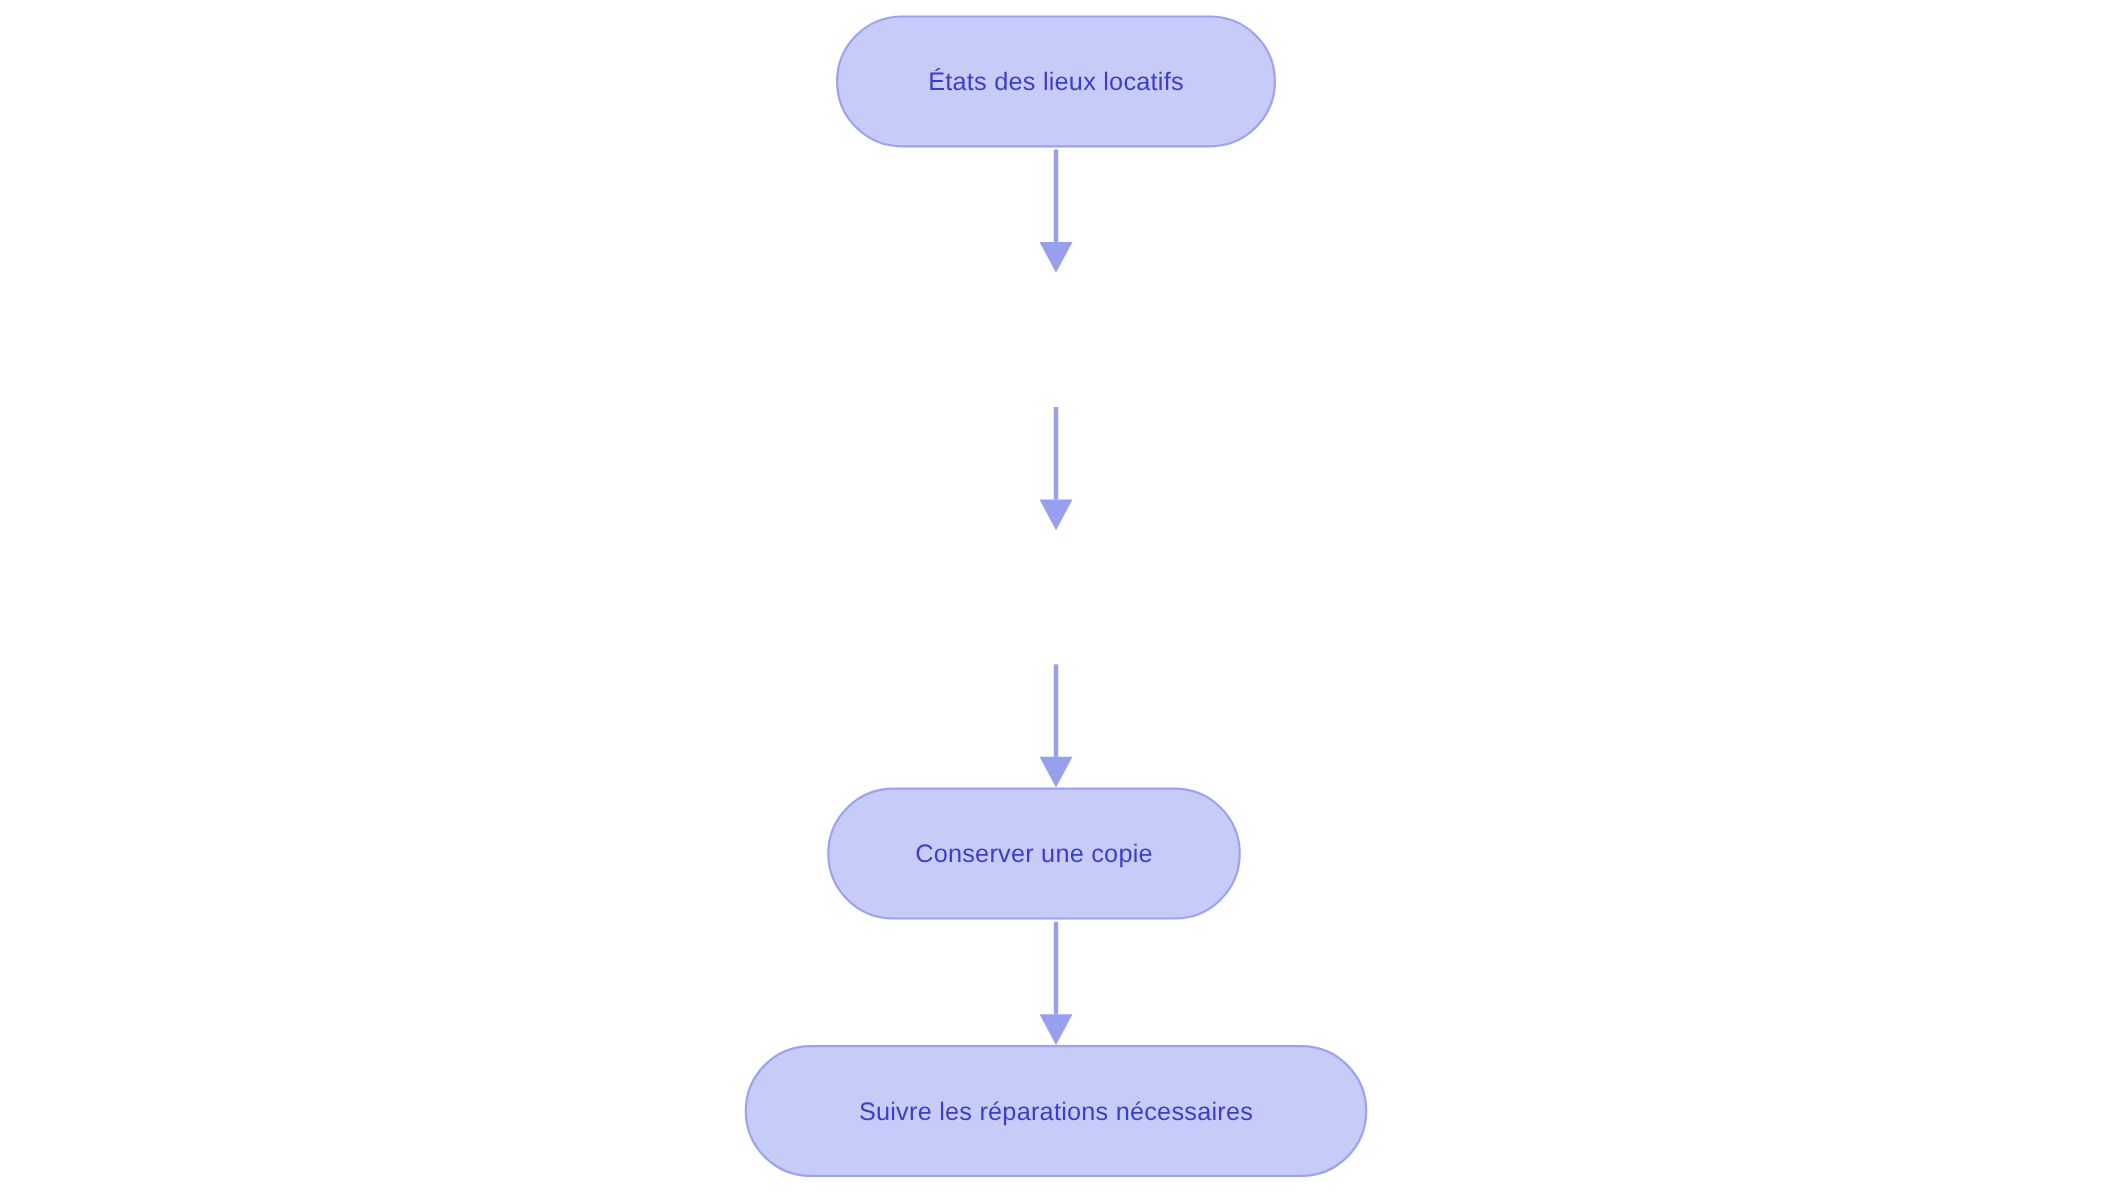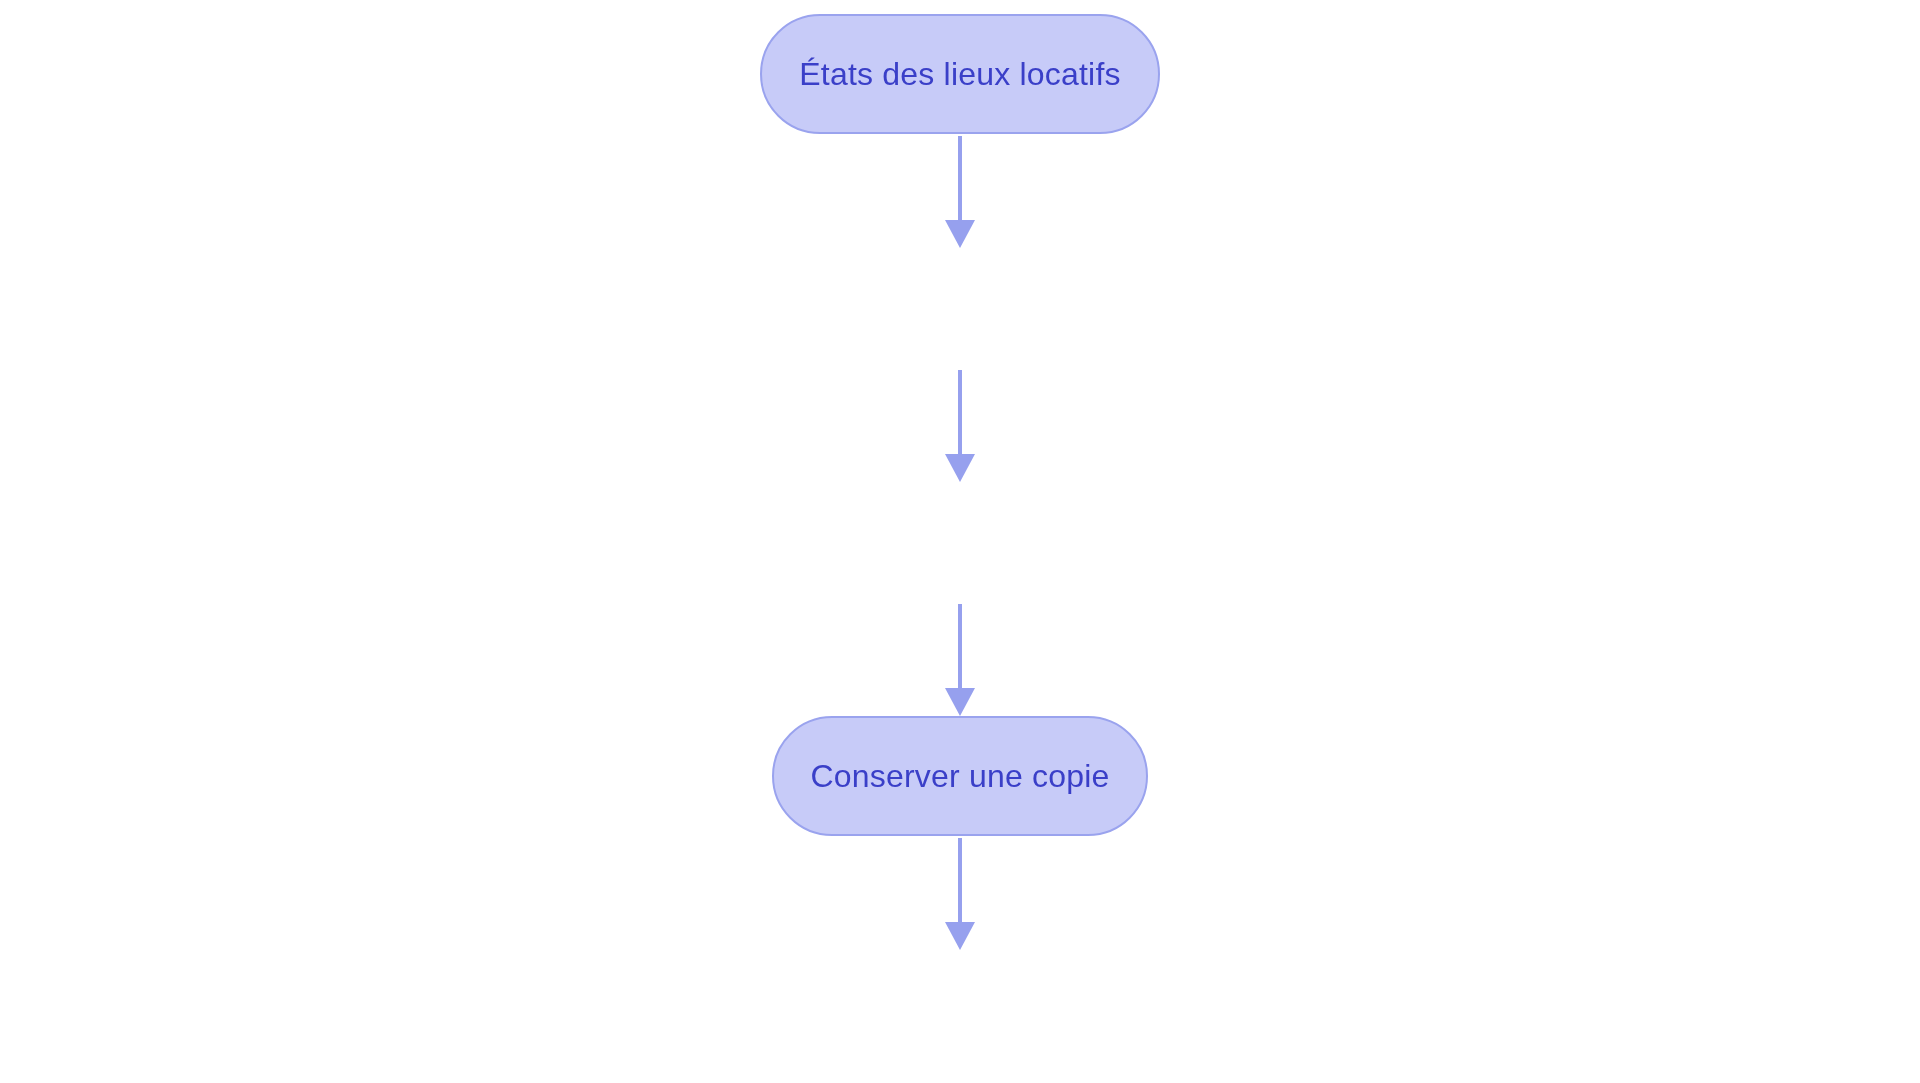--- a/index.html
+++ b/index.html
@@ -28,21 +28,21 @@
     height: 120px;
     border-radius: 60px;
     background: var(--node-fill);
     border: 2px solid var(--node-border);
     display: flex;
     align-items: center;
     justify-content: center;
   }
   .node-label {
     color: var(--text);
-    font-size: 32px;
+    font-size: 23px;
     font-weight: 400;
     letter-spacing: 0.2px;
     white-space: nowrap;
     text-align: center;
   }
   .arrow {
     position: absolute;
     left: 945px;
     width: 30px;
     display: flex;
@@ -81,23 +81,26 @@
     <div class="arrow-line"></div>
     <div class="arrow-head"></div>
   </div>
 
 
   <div class="arrow" style="top:604px; height:112px;">
     <div class="arrow-line"></div>
     <div class="arrow-head"></div>
   </div>
 
-  <div class="node" style="left:772px; top:716px; width:376px;">
+  <div class="node" style="left:752px; top:716px; width:376px;">
     <span class="node-label">Conserver une copie</span>
   </div>
 
   <div class="arrow" style="top:838px; height:112px;">
     <div class="arrow-line"></div>
     <div class="arrow-head"></div>
   </div>
 
+  <div class="node" style="left:677px; top:950px; width:566px;">
+    <span class="node-label">Suivre les réparations nécessaires</span>
+  </div>
 
 </div>
 
 </body></html>

